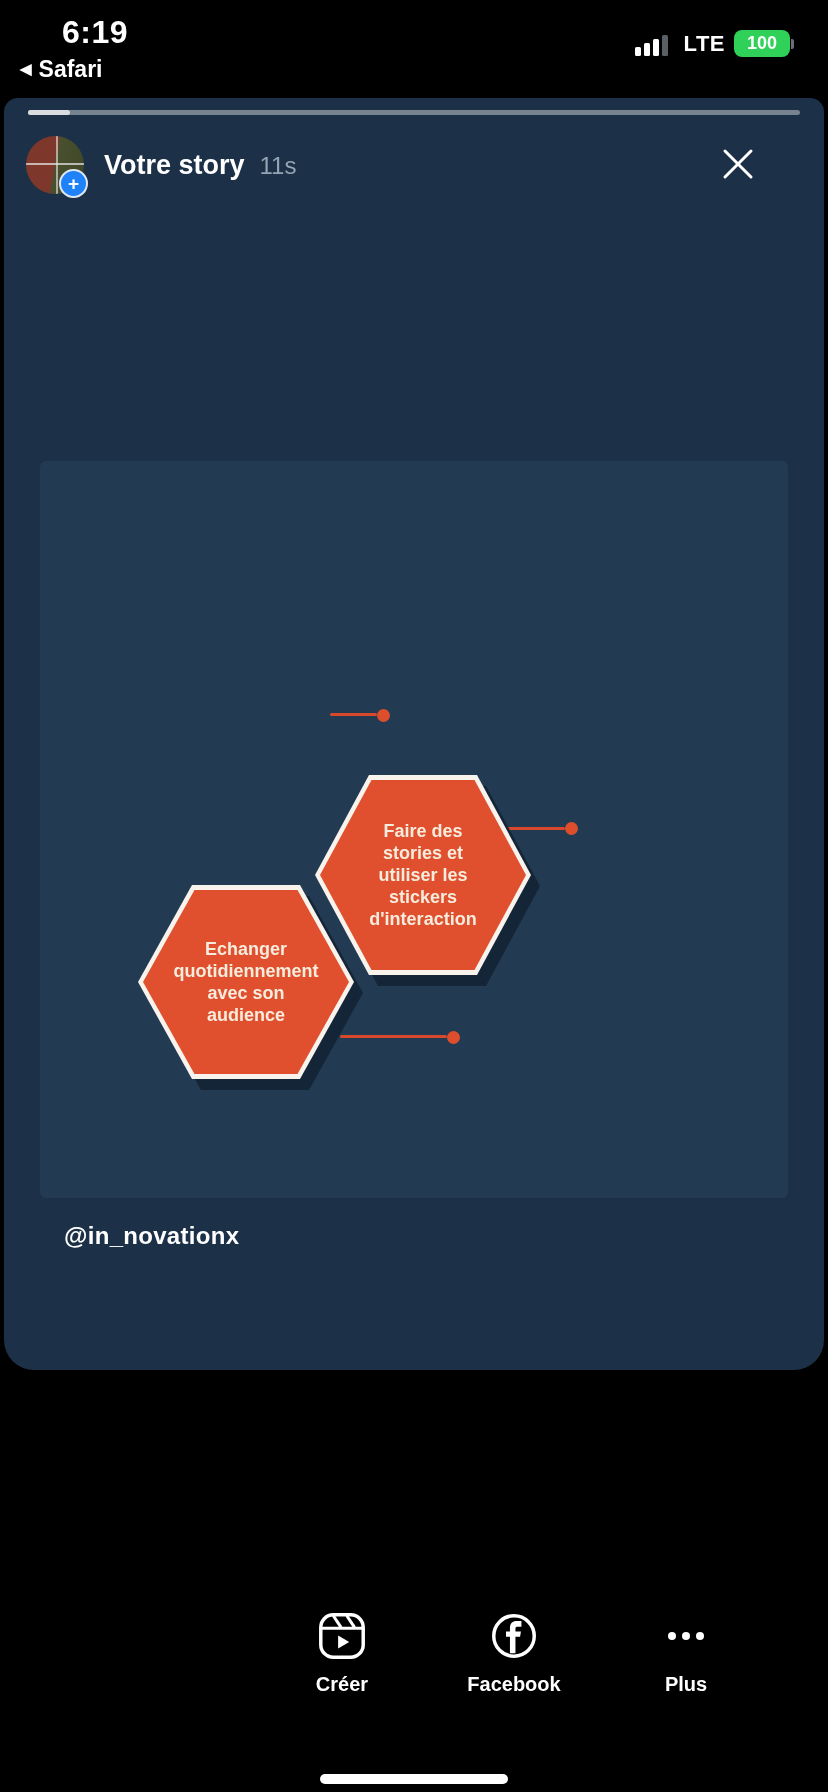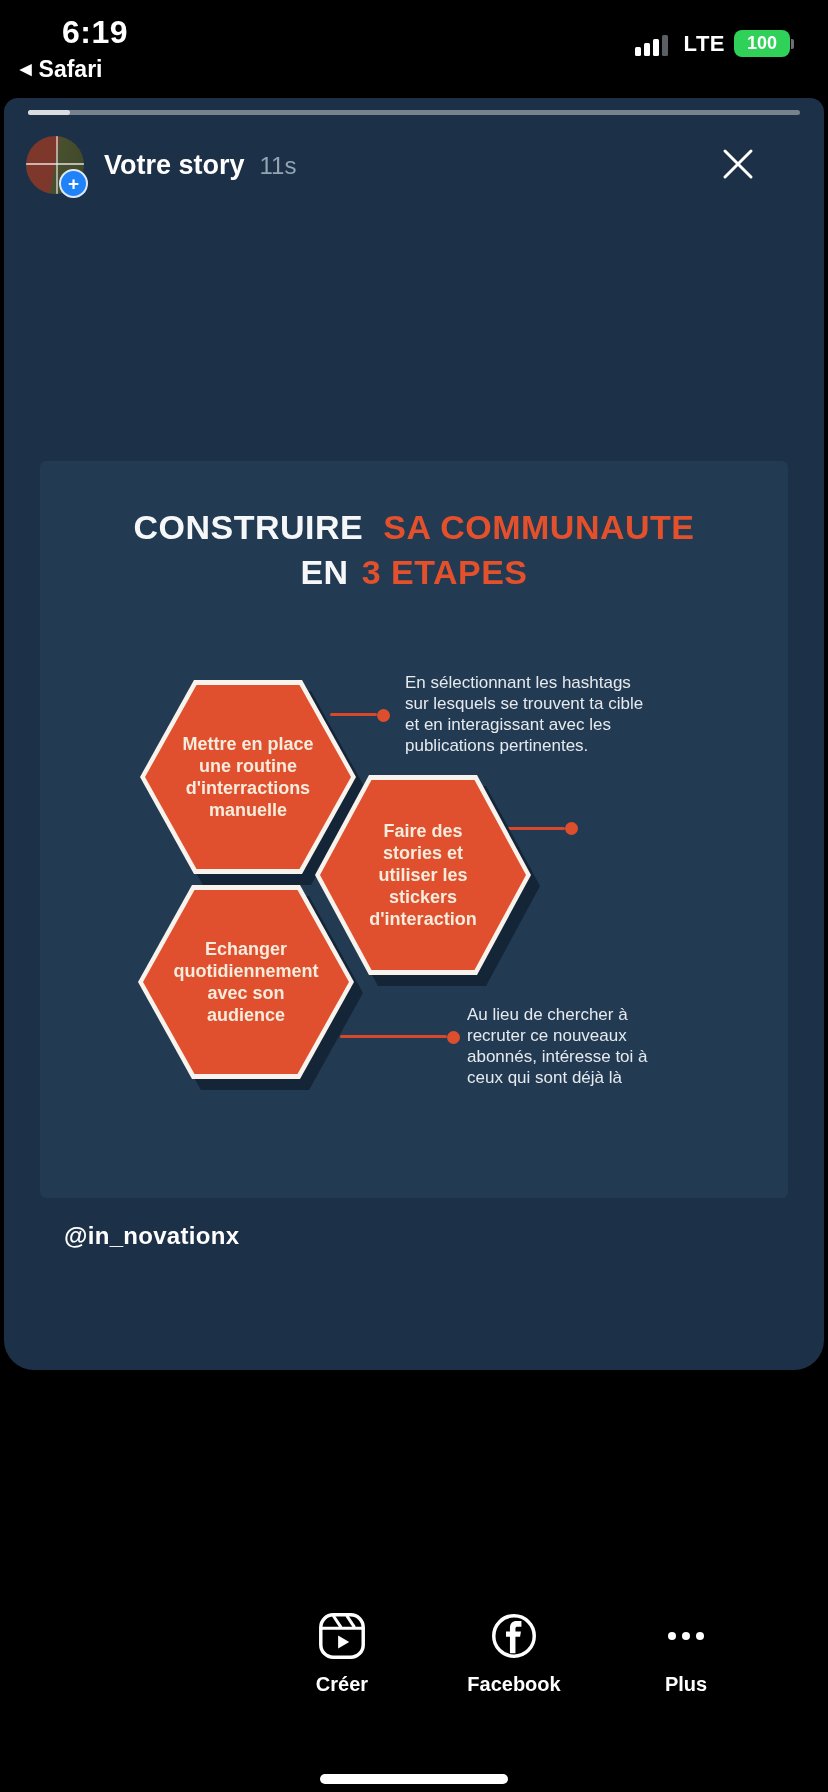--- a/index.html
+++ b/index.html
@@ -124,38 +124,21 @@
     </div>
     <button class="close-btn">
       <svg width="38" height="38" viewBox="0 0 38 38">
         <line x1="6" y1="6" x2="32" y2="32" stroke="#fff" stroke-width="3" stroke-linecap="round"></line>
         <line x1="32" y1="6" x2="6" y2="32" stroke="#fff" stroke-width="3" stroke-linecap="round"></line>
       </svg>
     </button>
 
     <div class="infographic">
 
-      <div class="ig-title">
-        <div>
-          <span class="gap1">CONSTRUIRE</span><span class="t-orange">SA COMMUNAUTE</span>
-        </div>
-        <div>
-          <span class="gap2">EN</span><span class="t-orange">3 ETAPES</span>
-        </div>
-      </div>
-
-      <div class="hex hex1">
-        <div class="hex-shadow"></div>
-        <div class="hex-border"></div>
-        <div class="hex-fill"></div>
-        <div class="hex-label">Mettre en place
-une routine
-d'interractions
-manuelle</div>
-      </div>
+
 
       <div class="hex hex3">
         <div class="hex-shadow"></div>
         <div class="hex-border"></div>
         <div class="hex-fill"></div>
         <div class="hex-label">Echanger
 quotidiennement
 avec son
 audience</div>
       </div>
@@ -171,28 +154,20 @@
 d'interaction</div>
       </div>
 
       <div class="conn-line c1-line"></div>
       <div class="conn-dot  c1-dot"></div>
       <div class="conn-line c2-line"></div>
       <div class="conn-dot  c2-dot"></div>
       <div class="conn-line c3-line"></div>
       <div class="conn-dot  c3-dot"></div>
 
-      <div class="note n1">En sélectionnant les hashtags
-sur lesquels se trouvent ta cible
-et en interagissant avec les
-publications pertinentes.</div>
-      <div class="note n3">Au lieu de chercher à
-recruter ce nouveaux
-abonnés, intéresse toi à
-ceux qui sont déjà là</div>
     </div>
 
     <div class="caption">@in_novationx</div>
   </div>
 
   <div class="share-bar">
     <button class="share-btn">
       <span class="share-icon">
         <svg width="54" height="54" viewBox="0 0 56 56">
           <rect x="6" y="6" width="44" height="44" rx="13" fill="none" stroke="#fff" stroke-width="3.6"></rect>

